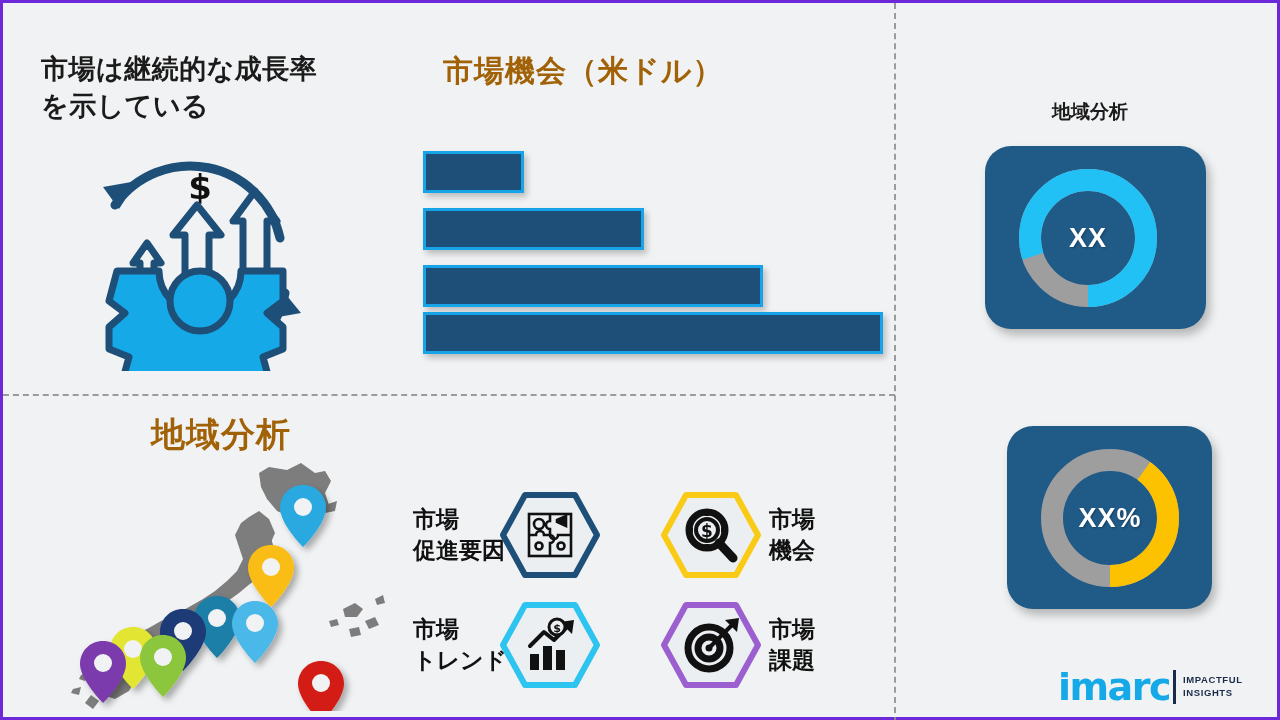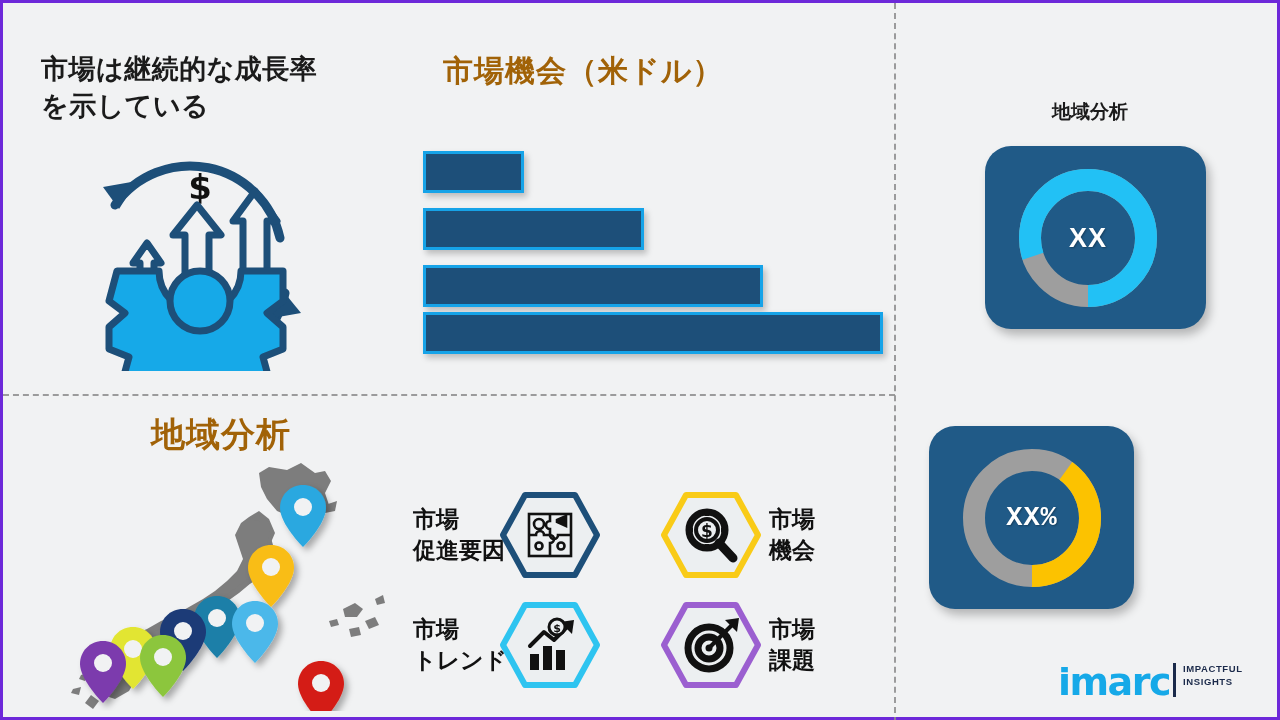--- a/index.html
+++ b/index.html
@@ -39,21 +39,21 @@
 
   
   #bars{position:absolute;left:420px;top:148px;width:460px;height:205px;}
   .bar{position:absolute;background:#1d4f79;border:3px solid #16a3e8;
        box-sizing:border-box;box-shadow:3px 4px 6px rgba(0,0,0,.22);}
 
   
   .donut-card{position:absolute;width:205px;height:183px;border-radius:26px;
     background:#205a87;box-shadow:4px 6px 10px rgba(0,0,0,.25);}
   #donut-card-1{left:982px;top:143px;}
-  #donut-card-2{left:926px;top:423px;font-family:Liberation Mono, monospace;}
+  #donut-card-2{left:1004px;top:423px;}
   .donut-wrap{position:absolute;left:28px;top:8px;width:150px;height:168px;}
   .donut-label{position:absolute;left:0;top:0;width:100%;height:100%;
     display:flex;align-items:center;justify-content:center;
     color:#ffffff;font-weight:bold;font-size:27px;letter-spacing:1px;
     text-shadow:1px 1px 2px rgba(0,0,0,.3);}
 
   
   #japan-map{position:absolute;left:60px;top:458px;width:330px;height:250px;}
 
   
@@ -65,21 +65,21 @@
   .dyn-text{position:absolute;top:50%;transform:translateY(-50%);
     font-size:23px;font-weight:bold;color:#111;line-height:1.35;white-space:pre-line;}
   .dyn-text.left{left:10px;text-align:left;width:95px;}
   .dyn-text.right{right:4px;text-align:left;width:85px;}
   .hex{position:absolute;top:2px;width:100px;height:86px;}
   .hex.at-right{right:18px;}
   .hex.at-left{left:18px;}
 
   
   #logo{position:absolute;left:1055px;top:660px;width:200px;height:48px;
-    display:flex;align-items:flex-start;}
+    display:flex;align-items:center;}
   #logo-mark{font-size:38px;font-weight:bold;color:#16a9e8;letter-spacing:-1.5px;
     font-family:"DejaVu Sans",sans-serif;line-height:1;}
   #logo-bar{width:3px;height:34px;background:#1b2a4a;margin:0 7px 0 3px;}
   #logo-tag{display:flex;flex-direction:column;justify-content:center;
     color:#1b2a4a;font-size:9.5px;font-weight:bold;letter-spacing:.6px;line-height:1.35;}
 </style>
 </head>
 <body>
 
 <div id="slide">

